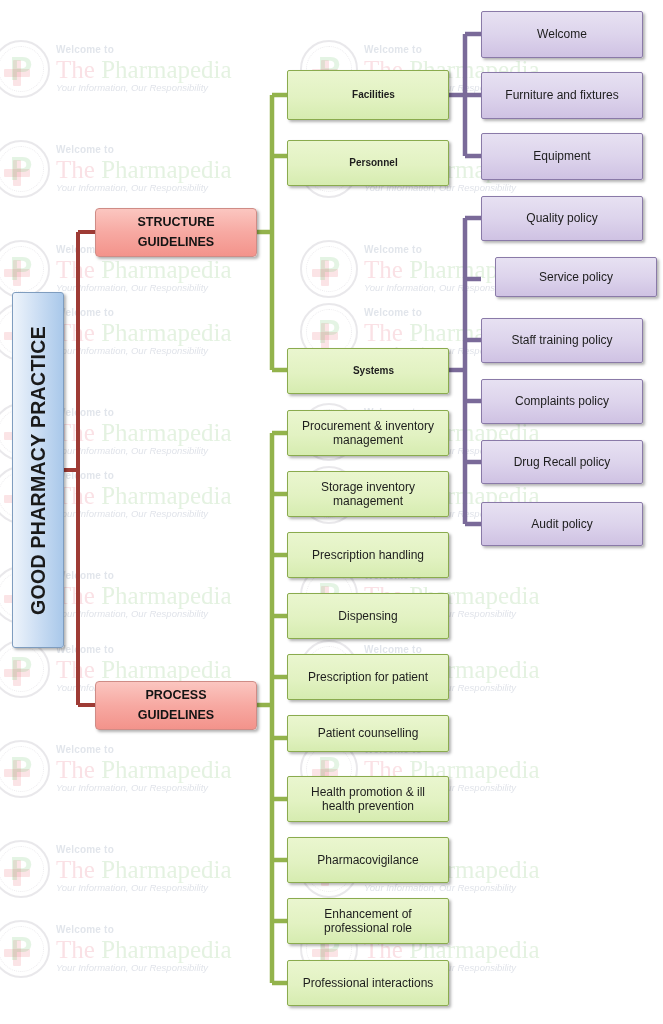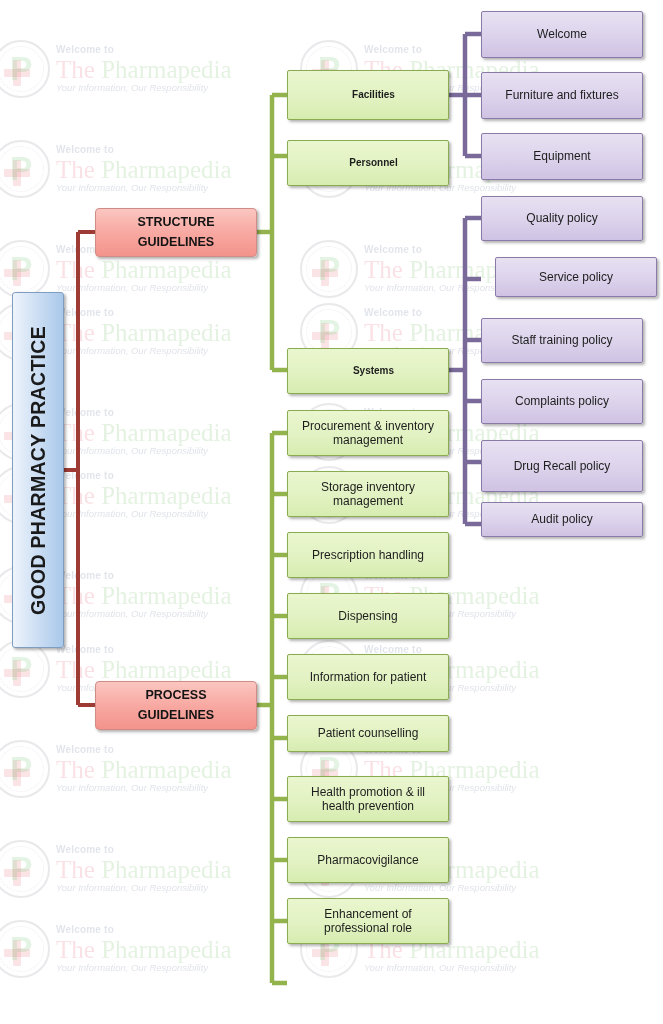--- a/index.html
+++ b/index.html
@@ -485,25 +485,25 @@
   </div>
 
   <div class="node purple" style="left:481px;top:318px;width:162px;height:45px;">
     <span>Staff training policy</span>
   </div>
 
   <div class="node purple" style="left:481px;top:379px;width:162px;height:45px;">
     <span>Complaints policy</span>
   </div>
 
-  <div class="node purple" style="left:481px;top:440px;width:162px;height:52px;">
+  <div class="node purple" style="left:481px;top:440px;width:162px;height:44px;">
     <span>Drug Recall policy</span>
   </div>
 
-  <div class="node purple" style="left:481px;top:502px;width:162px;height:35px;">
+  <div class="node purple" style="left:481px;top:502px;width:162px;height:44px;">
     <span>Audit policy</span>
   </div>
 
   <div class="node green" style="left:287px;top:410px;width:162px;height:46px;flex-direction:column;">
     <span>Procurement &amp; inventory</span>
     <span>management</span>
   </div>
 
   <div class="node green" style="left:287px;top:471px;width:162px;height:46px;flex-direction:column;">
     <span>Storage inventory</span>
@@ -512,35 +512,38 @@
 
   <div class="node green" style="left:287px;top:532px;width:162px;height:46px;">
     <span>Prescription handling</span>
   </div>
 
   <div class="node green" style="left:287px;top:593px;width:162px;height:46px;">
     <span>Dispensing</span>
   </div>
 
   <div class="node green" style="left:287px;top:654px;width:162px;height:46px;">
-    <span>Information for patient</span>
+    <span>Prescription for patient</span>
   </div>
 
   <div class="node green" style="left:287px;top:715px;width:162px;height:37px;">
     <span>Patient counselling</span>
   </div>
 
   <div class="node green" style="left:287px;top:776px;width:162px;height:46px;flex-direction:column;">
     <span>Health promotion &amp; ill</span>
     <span>health prevention</span>
   </div>
 
   <div class="node green" style="left:287px;top:837px;width:162px;height:46px;">
     <span>Pharmacovigilance</span>
   </div>
 
   <div class="node green" style="left:287px;top:898px;width:162px;height:46px;flex-direction:column;">
     <span>Enhancement of</span>
     <span>professional role</span>
   </div>
 
+  <div class="node green" style="left:287px;top:960px;width:162px;height:46px;">
+    <span>Professional interactions</span>
+  </div>
 
 </div>
 
 </body></html>

